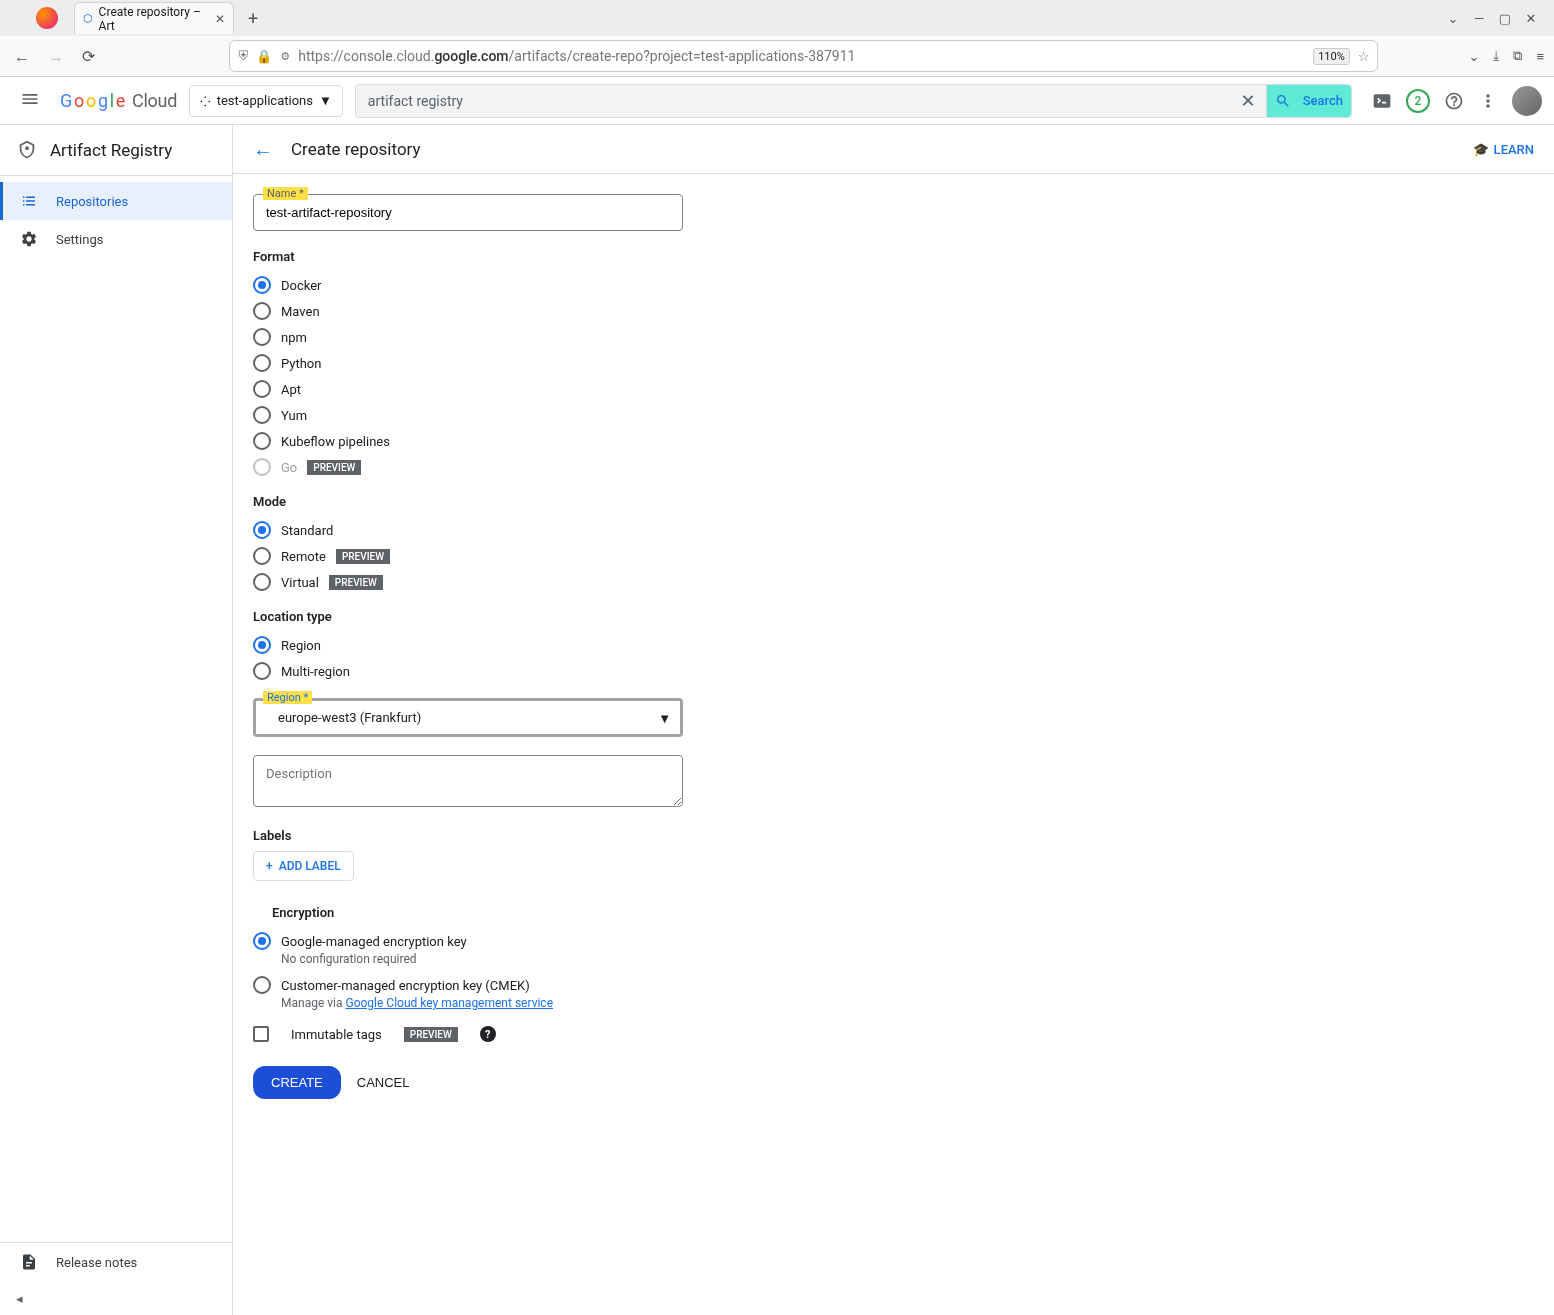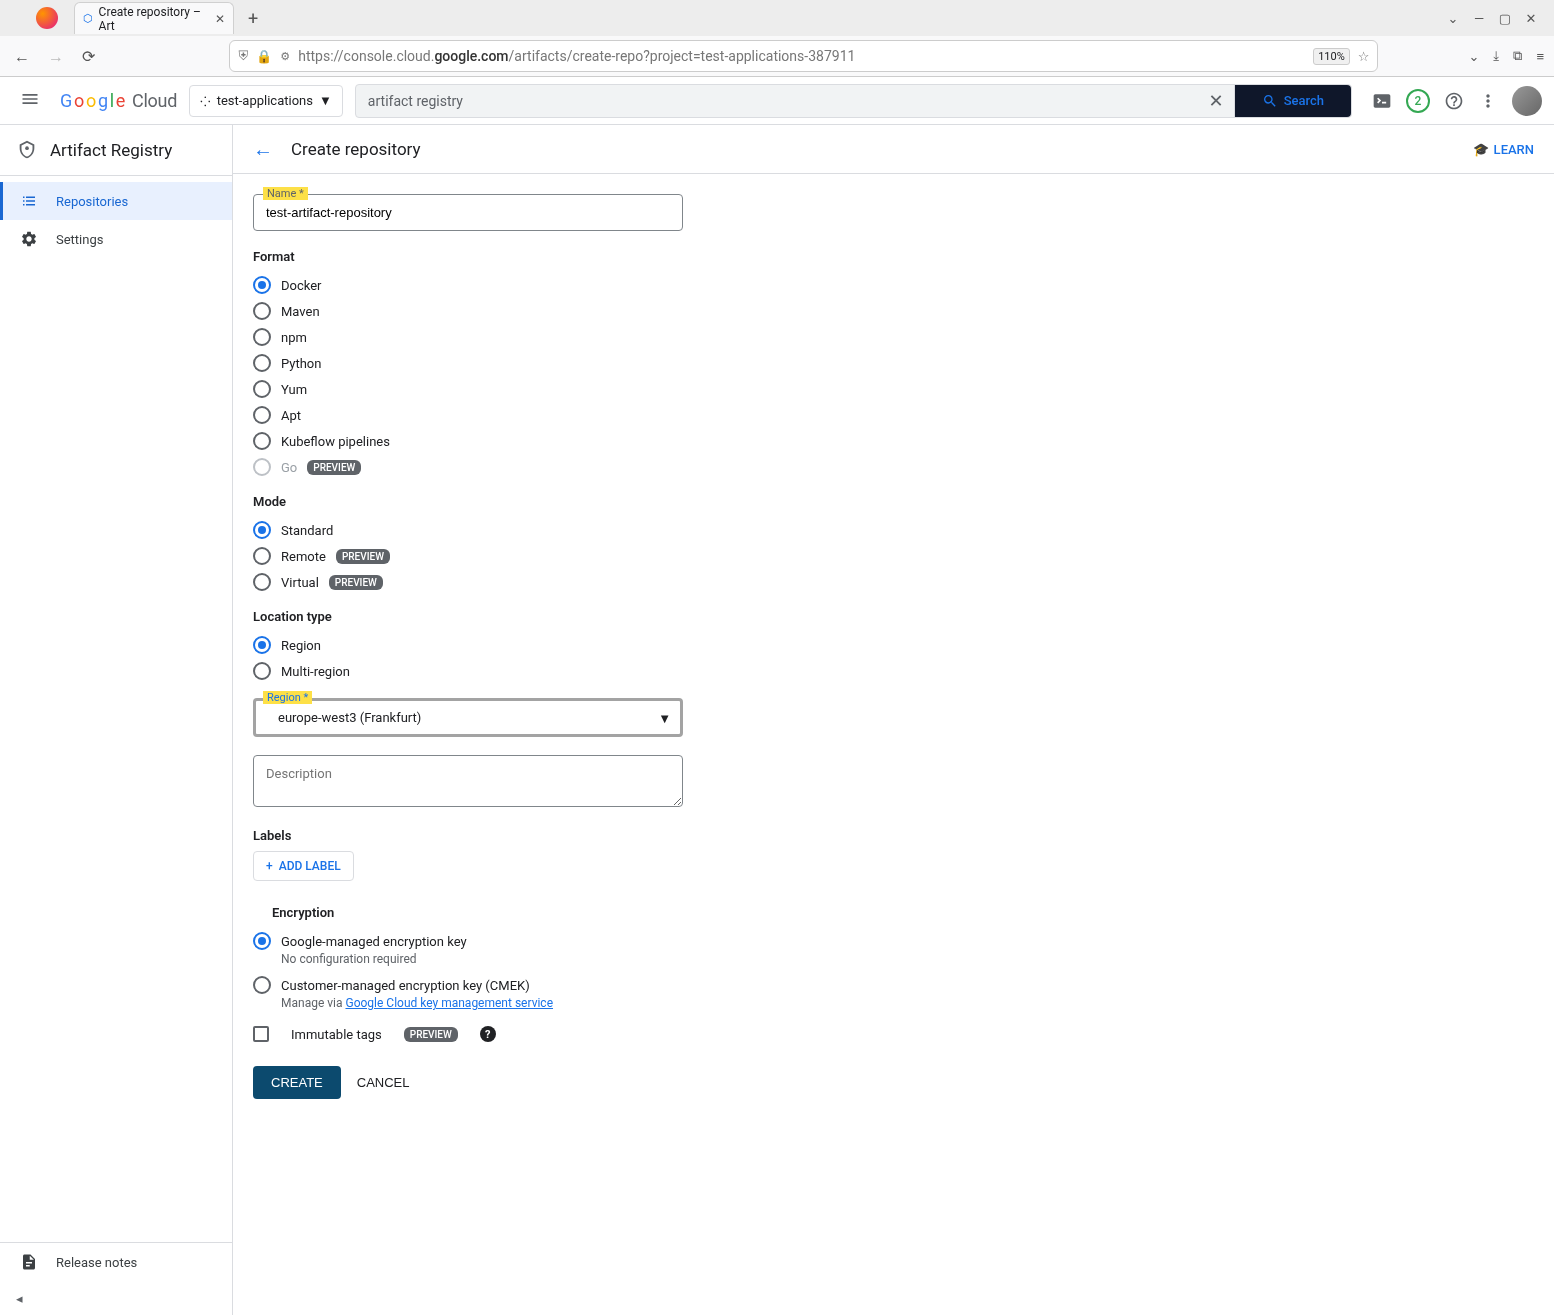--- a/index.html
+++ b/index.html
@@ -28,21 +28,21 @@
 .gcp-header { display: flex; align-items: center; height: 48px; padding: 0 12px; gap: 12px; border-bottom: 1px solid #dadce0; }
 .hamburger { cursor: pointer; padding: 8px; }
 .hamburger svg { width: 20px; height: 20px; }
 .gcp-logo { display: flex; align-items: center; gap: 2px; font-size: 18px; letter-spacing: -0.3px; }
 .gcp-logo .g { color: #4285f4; } .gcp-logo .o1 { color: #ea4335; } .gcp-logo .o2 { color: #fbbc04; } .gcp-logo .g2 { color: #4285f4; } .gcp-logo .l { color: #34a853; } .gcp-logo .e { color: #ea4335; }
 .gcp-logo .cloud { color: #5f6368; margin-left: 5px; font-weight: 400; }
 .project-picker { display: flex; align-items: center; gap: 6px; border: 1px solid #dadce0; border-radius: 4px; padding: 6px 10px; cursor: pointer; font-size: 13px; }
 .search-box { flex: 1; display: flex; align-items: center; border: 1px solid #dadce0; border-radius: 4px; height: 34px; background: #f1f3f4; }
 .search-input-area { flex: 1; padding: 0 12px; color: #5f6368; font-size: 14px; }
 .search-clear { padding: 0 10px; cursor: pointer; color: #5f6368; font-size: 18px; }
-.search-btn { display: flex; align-items: center; gap: 6px; padding: 0 27px; border-left: 1px solid #dadce0; color: #1a73e8; font-weight: 500; cursor: pointer; background: #0f172a; height: 100%; border-radius: 0 4px 4px 0; }
+.search-btn { display: flex; align-items: center; gap: 12px; padding: 0 8px; border-left: 1px solid #dadce0; color: #1a73e8; font-weight: 500; cursor: pointer; background: #5eead4; height: 100%; border-radius: 0 4px 4px 0; }
 .header-icons { display: flex; align-items: center; gap: 14px; margin-left: 8px; }
 .header-icon { cursor: pointer; color: #5f6368; display: flex; align-items: center; justify-content: center; }
 .trial-badge { width: 24px; height: 24px; border: 2px solid #34a853; border-radius: 50%; display: flex; align-items: center; justify-content: center; color: #34a853; font-size: 12px; font-weight: 500; }
 .avatar { width: 30px; height: 30px; border-radius: 50%; background: linear-gradient(135deg, #999, #666); }
 
 
 .app-body { display: flex; height: calc(100vh - 124px); }
 .sidebar { width: 233px; border-right: 1px solid #dadce0; display: flex; flex-direction: column; }
 .sidebar-header { display: flex; align-items: center; gap: 12px; padding: 14px 16px; border-bottom: 1px solid #dadce0; }
 .product-icon { width: 22px; height: 22px; }
@@ -71,32 +71,32 @@
 .select-arrow { position: absolute; right: 12px; top: 50%; transform: translateY(-50%); pointer-events: none; }
 
 .section-heading { font-size: 13px; font-weight: 600; margin: 14px 0 8px; }
 .section-sub { font-size: 12px; color: #5f6368; line-height: 1.5; margin-bottom: 10px; }
 .radio-row { display: flex; align-items: center; gap: 10px; padding: 4px 0; cursor: pointer; font-size: 13px; }
 .radio-row.disabled { color: #9aa0a6; }
 .radio { width: 18px; height: 18px; border: 2px solid #5f6368; border-radius: 50%; display: inline-flex; align-items: center; justify-content: center; flex-shrink: 0; }
 .radio.checked { border-color: #1a73e8; }
 .radio.checked::after { content: ''; width: 8px; height: 8px; background: #1a73e8; border-radius: 50%; }
 .radio.disabled { border-color: #bdc1c6; }
-.preview-badge { background: #5f6368; color: #fff; font-size: 10px; font-weight: 500; padding: 2px 6px; border-radius: 6px; }
+.preview-badge { background: #5f6368; color: #fff; font-size: 10px; font-weight: 500; padding: 2px 6px; border-radius: 0; }
 .radio-sub { font-size: 12px; color: #5f6368; margin-left: 28px; margin-top: -2px; margin-bottom: 6px; }
 .link { color: #1a73e8; text-decoration: underline; cursor: pointer; }
 
 .checkbox-row { display: flex; align-items: center; gap: 22px; padding: 4px 0; font-size: 13px; }
 .checkbox { width: 16px; height: 16px; border: 2px solid #5f6368; border-radius: 2px; }
 .help-icon { width: 16px; height: 16px; background: #202124; color: #fff; border-radius: 50%; display: inline-flex; align-items: center; justify-content: center; font-size: 11px; font-weight: bold; }
 
 .add-label-btn { display: inline-flex; align-items: center; gap: 6px; border: 1px solid #dadce0; border-radius: 4px; padding: 7px 12px; color: #1a73e8; font-size: 12px; font-weight: 500; cursor: pointer; }
 
 .action-row { display: flex; gap: 16px; margin-top: 20px; align-items: center; }
-.btn-primary { background: #0c4a6e; color: #fff; border: none; border-radius: 4px; padding: 9px 18px; font-size: 13px; font-weight: 500; cursor: pointer; }
+.btn-primary { background: #1d4ed8; color: #fff; border: none; border-radius: 12px; padding: 9px 18px; font-size: 13px; font-weight: 500; cursor: pointer; }
 .btn-text { background: none; border: none; color: #202124; font-size: 13px; font-weight: 500; cursor: pointer; }
 </style>
 </head>
 <body>
 
 <div class="browser-chrome">
   <div class="tab-bar">
     <div class="ff-icon"></div>
     <div class="tab">
       <span style="color:#1a73e8;font-size:11px;">⬡</span>
@@ -255,25 +255,25 @@
           <label class="radio-row">
             <span class="radio"></span>
             <span>npm</span>
           </label>
           <label class="radio-row">
             <span class="radio"></span>
             <span>Python</span>
           </label>
           <label class="radio-row">
             <span class="radio"></span>
+            <span>Apt</span>
+          </label>
+          <label class="radio-row">
+            <span class="radio"></span>
             <span>Yum</span>
-          </label>
-          <label class="radio-row">
-            <span class="radio"></span>
-            <span>Apt</span>
           </label>
           <label class="radio-row">
             <span class="radio"></span>
             <span>Kubeflow pipelines</span>
           </label>
           <label class="radio-row disabled">
             <span class="radio disabled"></span>
             <span>Go</span>
             <span class="preview-badge">PREVIEW</span>
           </label>

